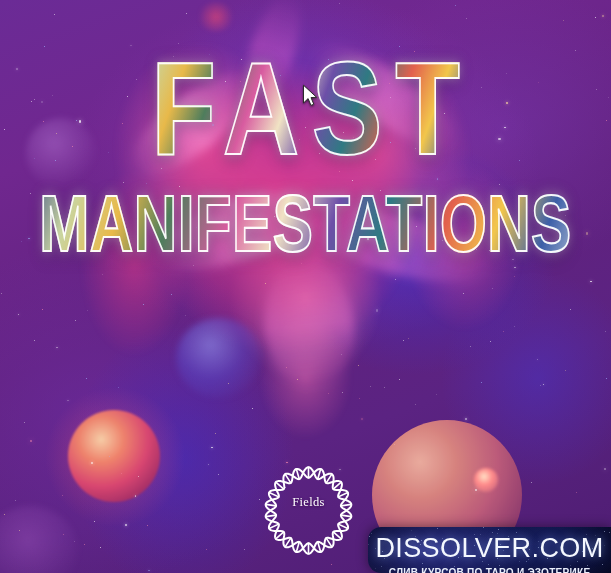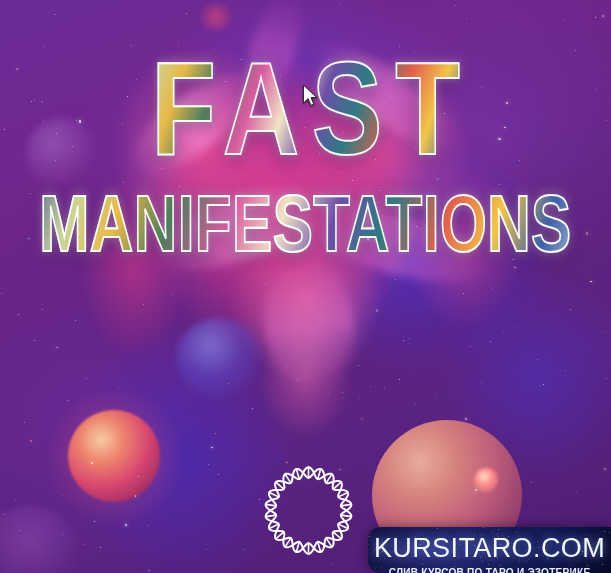--- a/index.html
+++ b/index.html
@@ -524,20 +524,21 @@
           <path stroke-width="1.7" d="M74.60 11.72 L68.65 20.98"></path>
           <path stroke-width="1.7" d="M76.19 19.77 L76.19 19.77"></path>
           <path stroke-width="1.7" d="M76.07 27.41 L84.39 20.20"></path>
           <path stroke-width="1.7" d="M83.65 28.37 L83.65 28.37"></path>
           <path stroke-width="1.7" d="M91.39 31.10 L81.38 35.67"></path>
           <path stroke-width="1.7" d="M88.38 38.73 L88.38 38.73"></path>
           <path stroke-width="1.7" d="M84.15 45.09 L95.04 43.52"></path>
         </g>
     </svg>
     <div id="logo-text">
+      <span>Fields</span>
     </div>
   </div>
 
   <div id="watermark">
     <div class="wm-stars" id="wm-stars">
         <i class="wm-star" style="left:151.4px;top:33.9px;opacity:0.24"></i>
         <i class="wm-star" style="left:114.4px;top:33.7px;opacity:0.43"></i>
         <i class="wm-star" style="left:12.7px;top:39.2px;opacity:0.35"></i>
         <i class="wm-star" style="left:233.6px;top:37.4px;opacity:0.64"></i>
         <i class="wm-star" style="left:149.0px;top:11.7px;opacity:0.43"></i>
@@ -600,21 +601,21 @@
         <i class="wm-star" style="left:161.3px;top:21.9px;opacity:0.47"></i>
         <i class="wm-star" style="left:114.9px;top:0.2px;opacity:0.56"></i>
         <i class="wm-star" style="left:13.5px;top:24.0px;opacity:0.62"></i>
         <i class="wm-star" style="left:158.2px;top:34.2px;opacity:0.47"></i>
         <i class="wm-star" style="left:208.9px;top:34.3px;opacity:0.48"></i>
         <i class="wm-star" style="left:130.1px;top:2.2px;opacity:0.60"></i>
         <i class="wm-star" style="left:147.8px;top:5.4px;opacity:0.50"></i>
         <i class="wm-star" style="left:31.2px;top:45.5px;opacity:0.40"></i>
         <i class="wm-star" style="left:131.3px;top:37.5px;opacity:0.52"></i>
       </div>
-    <div id="wm-title">KURSITARO.COM</div>
+    <div id="wm-title">DISSOLVER.COM</div>
     <div id="wm-sub">СЛИВ КУРСОВ ПО ТАРО И ЭЗОТЕРИКЕ</div>
   </div>
 
   <svg id="cursor" viewBox="0 0 16 24">
     <path d="M1.5 1.2 L1.5 19.0 L6.1 14.6 L9.0 21.4 L11.8 20.2 L9.0 13.6 L14.6 13.3 Z" fill="#ffffff" stroke="#2b2b2b" stroke-width="1"></path>
   </svg>
 
 </div>
 
 </body></html>

